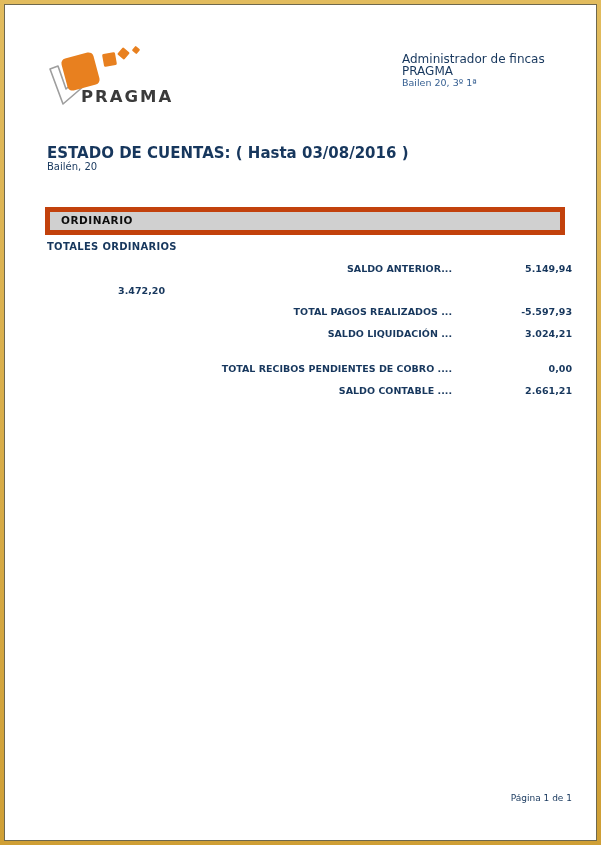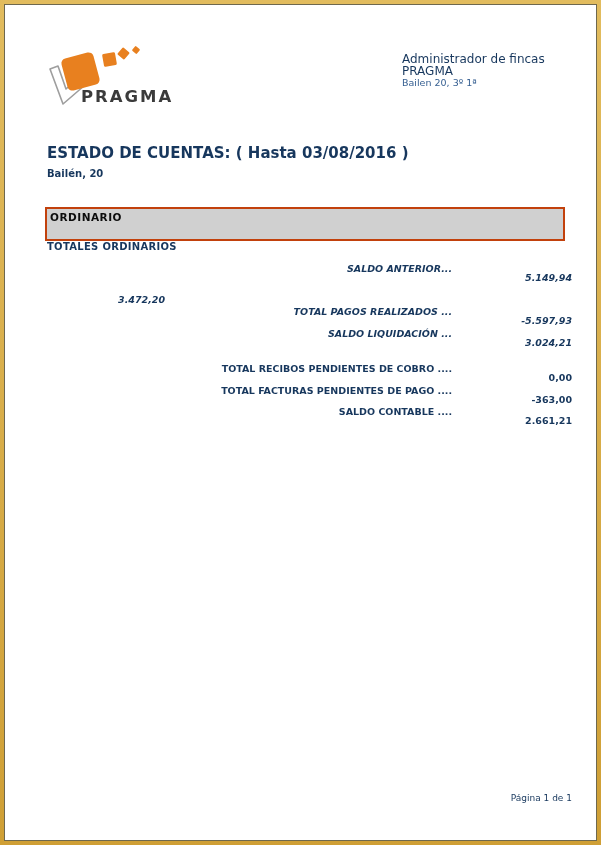--- a/index.html
+++ b/index.html
@@ -28,46 +28,46 @@
     position: absolute; left: 397px; top: 48px; width: 190px;
     color: #376092; font-size: 9.5px; line-height: 12px;
   }
   .company-name { color: #17375D; font-weight: normal; font-size: 12px; }
   
   .doc-title {
     position: absolute; left: 42px; top: 139px;
     color: #17375D; font-weight: bold; font-size: 15px;
   }
   .doc-subtitle {
-    position: absolute; left: 42px; top: 163px;
-    color: #17375D; font-weight: bold; font-size: 10px;
+    position: absolute; left: 42px; top: 156px;
+    color: #17375D; font-weight: normal; font-size: 10px;
   }
   .section-bar {
-    position: absolute; left: 40px; top: 202px; width: 520px; height: 34px;
-    background: #D0D0D0; border: 2px solid #c2410c;
+    position: absolute; left: 40px; top: 202px; width: 520px; height: 28px;
+    background: #D0D0D0; border: 5px solid #c2410c;
     color: #0d0d0d; font-weight: bold; font-size: 10.5px;
-    line-height: 16px; padding-left: 3px;
+    line-height: 16px; padding-left: 11px;
     letter-spacing: 0.5px;
   }
   .totals-title {
     position: absolute; left: 42px; top: 236px;
     color: #17375D; font-weight: bold; font-size: 10px;
     letter-spacing: 0.3px;
   }
   .totals-group { position: absolute; left: 40px; width: 527px; }
-  .totals-group-1 { top: 258px; font-style: italic; }
+  .totals-group-1 { top: 258px; }
   .totals-group-2 { top: 358px; }
   .total-row { display: flex; height: 21.5px; align-items: flex-start; }
   .total-label {
     width: 407px; text-align: right;
     color: #17375D; font-weight: bold; font-size: 9.5px;
   }
   .total-value {
     width: 120px; text-align: right;
-    color: #17375D; font-weight: bold; font-size: 9.5px; margin-top: 9px;
+    color: #17375D; font-weight: bold; font-size: 9.5px;
   }
   .page-footer {
     position: absolute; left: 40px; top: 788px; width: 527px;
     text-align: right; color: #17375D; font-size: 9px;
   }
 </style>
 </head>
 <body>
 
 <div class="page-frame">
@@ -119,24 +119,20 @@
         <span class="total-value">3.024,21</span>
       </div>
     </div>
 
     <div class="totals-group totals-group-2">
       <div class="total-row">
         <span class="total-label">TOTAL RECIBOS PENDIENTES DE COBRO ....</span>
         <span class="total-value">0,00</span>
       </div>
       <div class="total-row">
-        <span class="total-label">TOTAL FACTURAS PENDIENTES DE PAGO ....</span>
-        <span class="total-value">-363,00</span>
-      </div>
-      <div class="total-row">
         <span class="total-label">SALDO CONTABLE ....</span>
         <span class="total-value">2.661,21</span>
       </div>
     </div>
 
     <div class="page-footer">Página 1 de 1</div>
 
   </div>
 </div>
 

